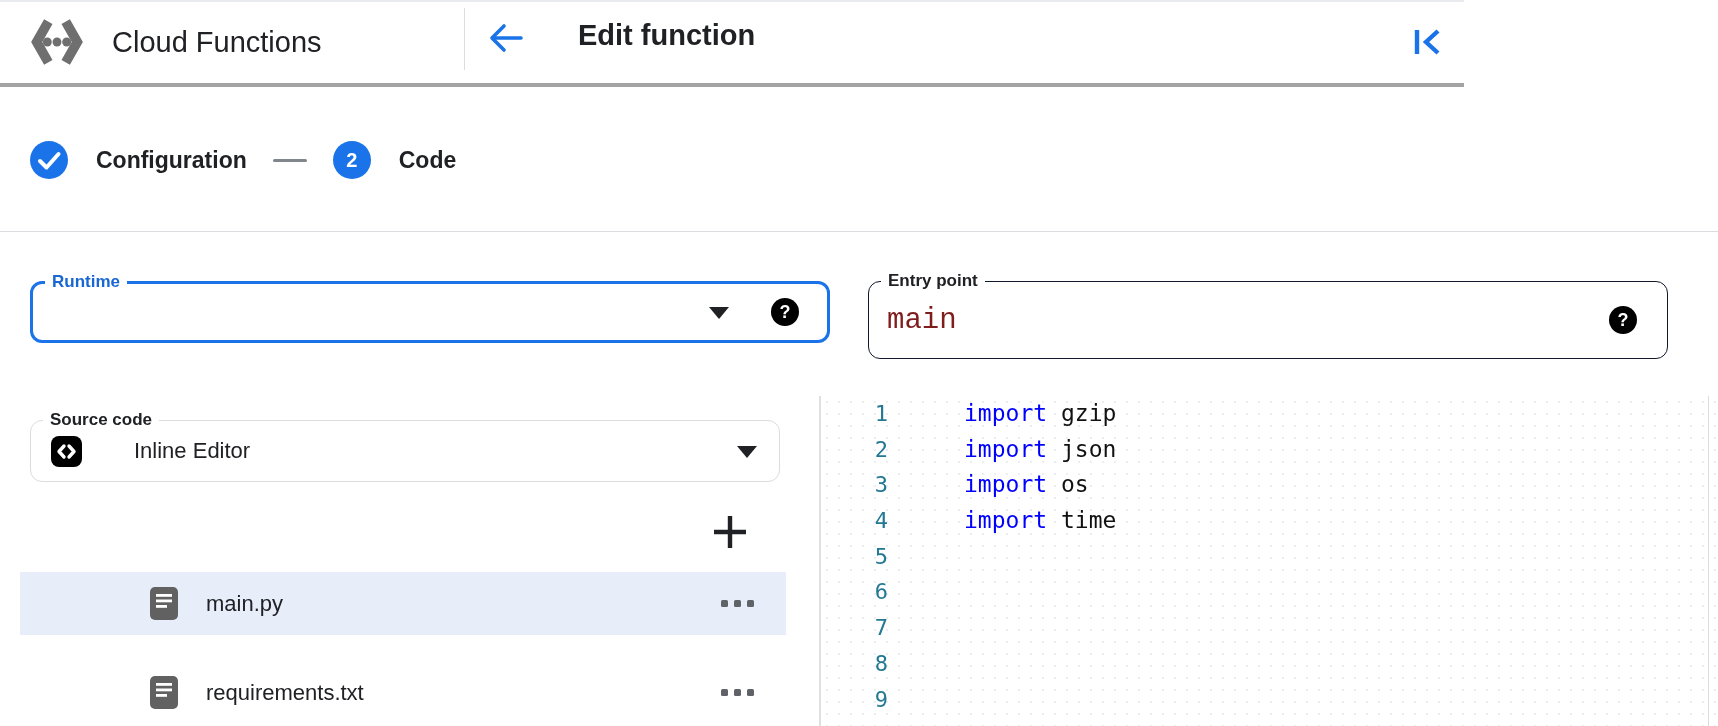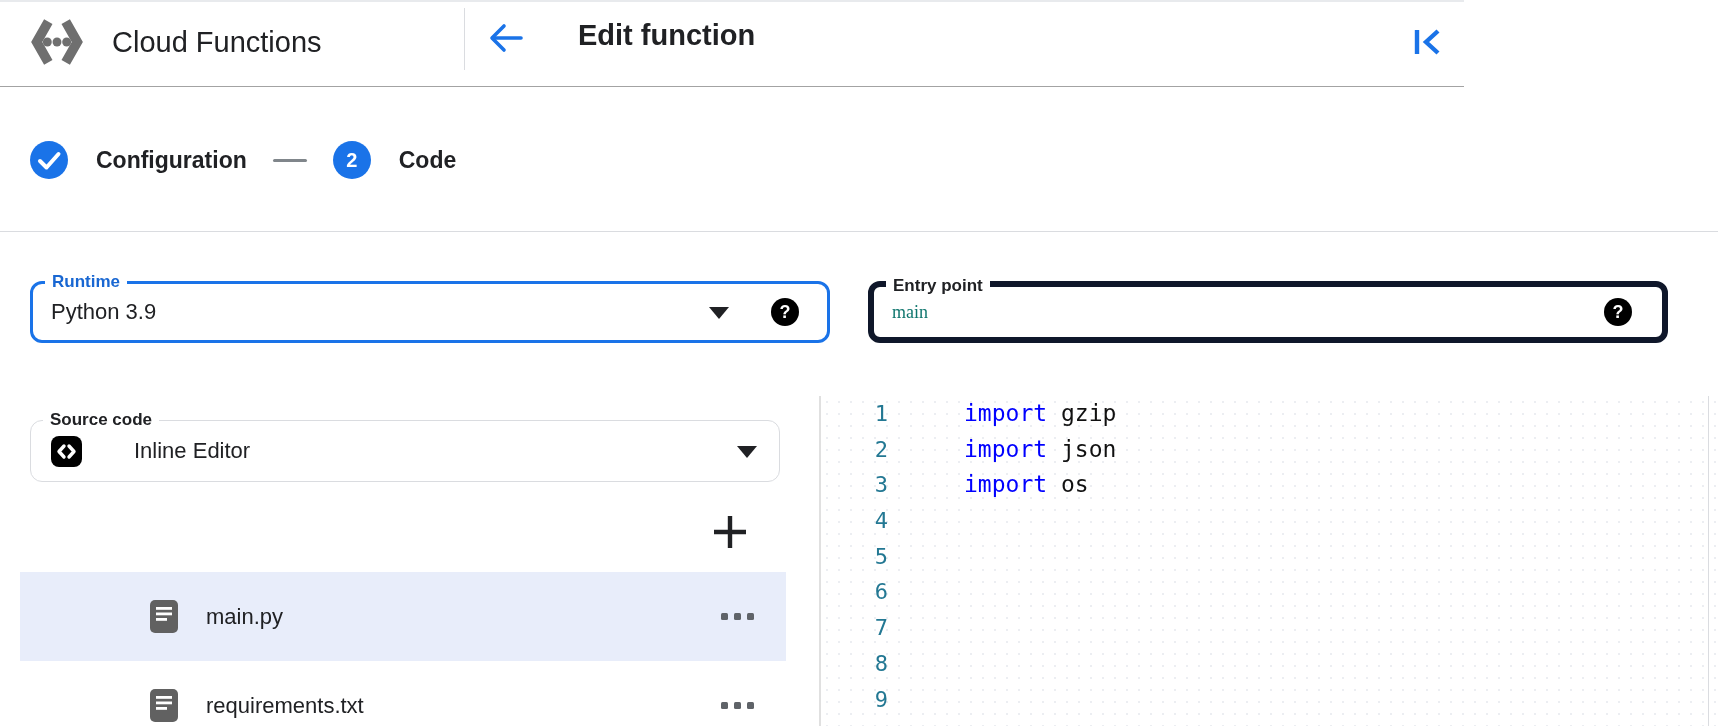--- a/index.html
+++ b/index.html
@@ -2,21 +2,21 @@
 <html><head>
 <meta charset="utf-8">
 <style>
   html,body{margin:0;padding:0;overflow:hidden;background:#fff;}
   *{box-sizing:border-box;}
   #app{position:relative;width:1718px;height:726px;background:#fff;
        font-family:"Liberation Sans",sans-serif;color:#202124;}
 
   
   .header{position:absolute;left:0;top:0;width:1464px;height:87px;background:#fff;
-          border-top:2px solid #e8eaed;border-bottom:1px solid #a3a3a3;}
+          border-top:2px solid #e8eaed;border-bottom:4px solid #a3a3a3;}
   .brand{position:absolute;left:28px;top:8px;display:flex;align-items:center;gap:26px;height:64px;}
   .brand-title{font-size:29px;color:#202124;}
   .hdr-vdiv{position:absolute;left:464px;top:6px;width:1px;height:62px;background:#dadce0;}
   .back-btn{position:absolute;left:486px;top:16px;width:40px;height:40px;border:none;background:transparent;
             padding:0;cursor:pointer;display:flex;align-items:center;justify-content:center;}
   .page-title{position:absolute;left:578px;top:17px;font-size:29px;font-weight:700;margin:0;color:#202124;}
   .collapse-btn{position:absolute;right:16px;top:20px;width:40px;height:40px;border:none;background:transparent;
             padding:0;cursor:pointer;display:flex;align-items:center;justify-content:center;}
 
   
@@ -28,43 +28,43 @@
   .step-num{color:#fff;font-size:20px;}
   .step-label{font-size:23px;color:#202124;}
   .step-dash{width:34px;height:3px;background:#80868b;border-radius:2px;}
 
   
   .field{position:absolute;background:#fff;border-radius:12px;}
   .field-label{position:absolute;top:-12px;left:12px;background:#fff;padding:0 7px;
                font-size:17px;font-weight:600;color:#202124;line-height:22px;white-space:nowrap;}
   .runtime-field{left:30px;top:281px;width:800px;height:62px;border:3px solid #1a73e8;cursor:pointer;}
   .runtime-field .field-label{color:#1967d2;top:-13px;}
-  .entry-field{left:868px;top:281px;width:800px;height:62px;border:6px solid #0f172a;padding-left:36px;}
+  .entry-field{left:868px;top:281px;width:800px;height:78px;border:1px solid #0f172a;padding-left:36px;}
   .field-value{position:absolute;left:18px;top:0;height:100%;display:flex;align-items:center;
                font-size:22px;color:#202124;}
   .entry-input{position:absolute;left:18px;top:0;height:100%;width:560px;border:none;outline:none;
-               font-size:18px;color:#0f766e;font-family:Liberation Serif, serif;background:transparent;padding:0;}
+               font-size:29px;color:#7f1d1d;font-family:Liberation Mono, monospace;background:transparent;padding:0;}
   .caret{position:absolute;width:0;height:0;border-left:10px solid transparent;border-right:10px solid transparent;
          border-top:12px solid #202124;top:50%;margin-top:-5px;}
   .runtime-caret{right:98px;}
   .help-dot{position:absolute;top:50%;margin-top:-14px;width:28px;height:28px;border-radius:50%;background:#000;
             color:#fff;font-size:18px;font-weight:700;display:flex;align-items:center;justify-content:center;
             cursor:pointer;}
   .runtime-help{right:28px;}
   .entry-help{right:30px;}
 
   
   .source-field{left:30px;top:420px;width:750px;height:62px;border:1px solid #dadce0;cursor:pointer;}
   .source-inner{position:absolute;left:20px;top:0;height:100%;display:flex;align-items:center;gap:52px;}
   .source-caret{right:22px;}
 
   
   .add-btn{position:absolute;left:704px;top:506px;width:52px;height:52px;border:none;background:transparent;
            padding:0;cursor:pointer;display:flex;align-items:center;justify-content:center;}
-  .file-row{position:absolute;left:20px;width:766px;height:89px;cursor:pointer;}
+  .file-row{position:absolute;left:20px;width:766px;height:63px;cursor:pointer;}
   .file-row.selected{background:#e8edfa;}
   .file-inner{position:absolute;left:130px;top:0;height:100%;display:flex;align-items:center;gap:28px;}
   .file-name{font-size:22px;color:#202124;}
   .file-menu{position:absolute;right:32px;top:50%;margin-top:-4px;display:flex;gap:6px;border:none;
              background:transparent;padding:0;cursor:pointer;}
   .file-menu i{display:block;width:7px;height:7px;background:#5f6368;border-radius:1.5px;}
 
   
   .editor{position:absolute;left:819px;top:396px;width:899px;height:330px;border-left:2px solid #e0e0e0;
           background:#fff;
@@ -123,21 +123,20 @@
     <div class="step">
       <span class="step-circle">
         <span class="step-num">2</span>
       </span>
       <span class="step-label">Code</span>
     </div>
   </div>
 
   <div class="field runtime-field">
     <span class="field-label">Runtime</span>
-    <span class="field-value">Python 3.9</span>
     <span class="caret runtime-caret"></span>
     <span class="help-dot runtime-help">?</span>
   </div>
 
   <div class="field entry-field">
     <span class="field-label">Entry point</span>
     <input class="entry-input" value="main" style="">
     <span class="help-dot entry-help">?</span>
   </div>
 
@@ -193,21 +192,21 @@
           <i></i>
         </button>
       </div>
     </div>
 
   <div class="editor">
     <div id="code-lines">
         <div class="code-line"><span class="ln">1</span><span class="ct"><span class="kw">import</span><span> gzip</span></span></div>
         <div class="code-line"><span class="ln">2</span><span class="ct"><span class="kw">import</span><span> json</span></span></div>
         <div class="code-line"><span class="ln">3</span><span class="ct"><span class="kw">import</span><span> os</span></span></div>
-        <div class="code-line"><span class="ln">4</span></div>
+        <div class="code-line"><span class="ln">4</span><span class="ct"><span class="kw">import</span><span> time</span></span></div>
         <div class="code-line"><span class="ln">5</span><span class="ct"></span></div>
         <div class="code-line"><span class="ln">6</span></div>
         <div class="code-line"><span class="ln">7</span></div>
         <div class="code-line"><span class="ln">8</span><span class="ct"></span></div>
         <div class="code-line"><span class="ln">9</span><span class="ct"></span></div>
       </div>
     <div class="scroll-track"></div>
   </div>
 
 </div>

